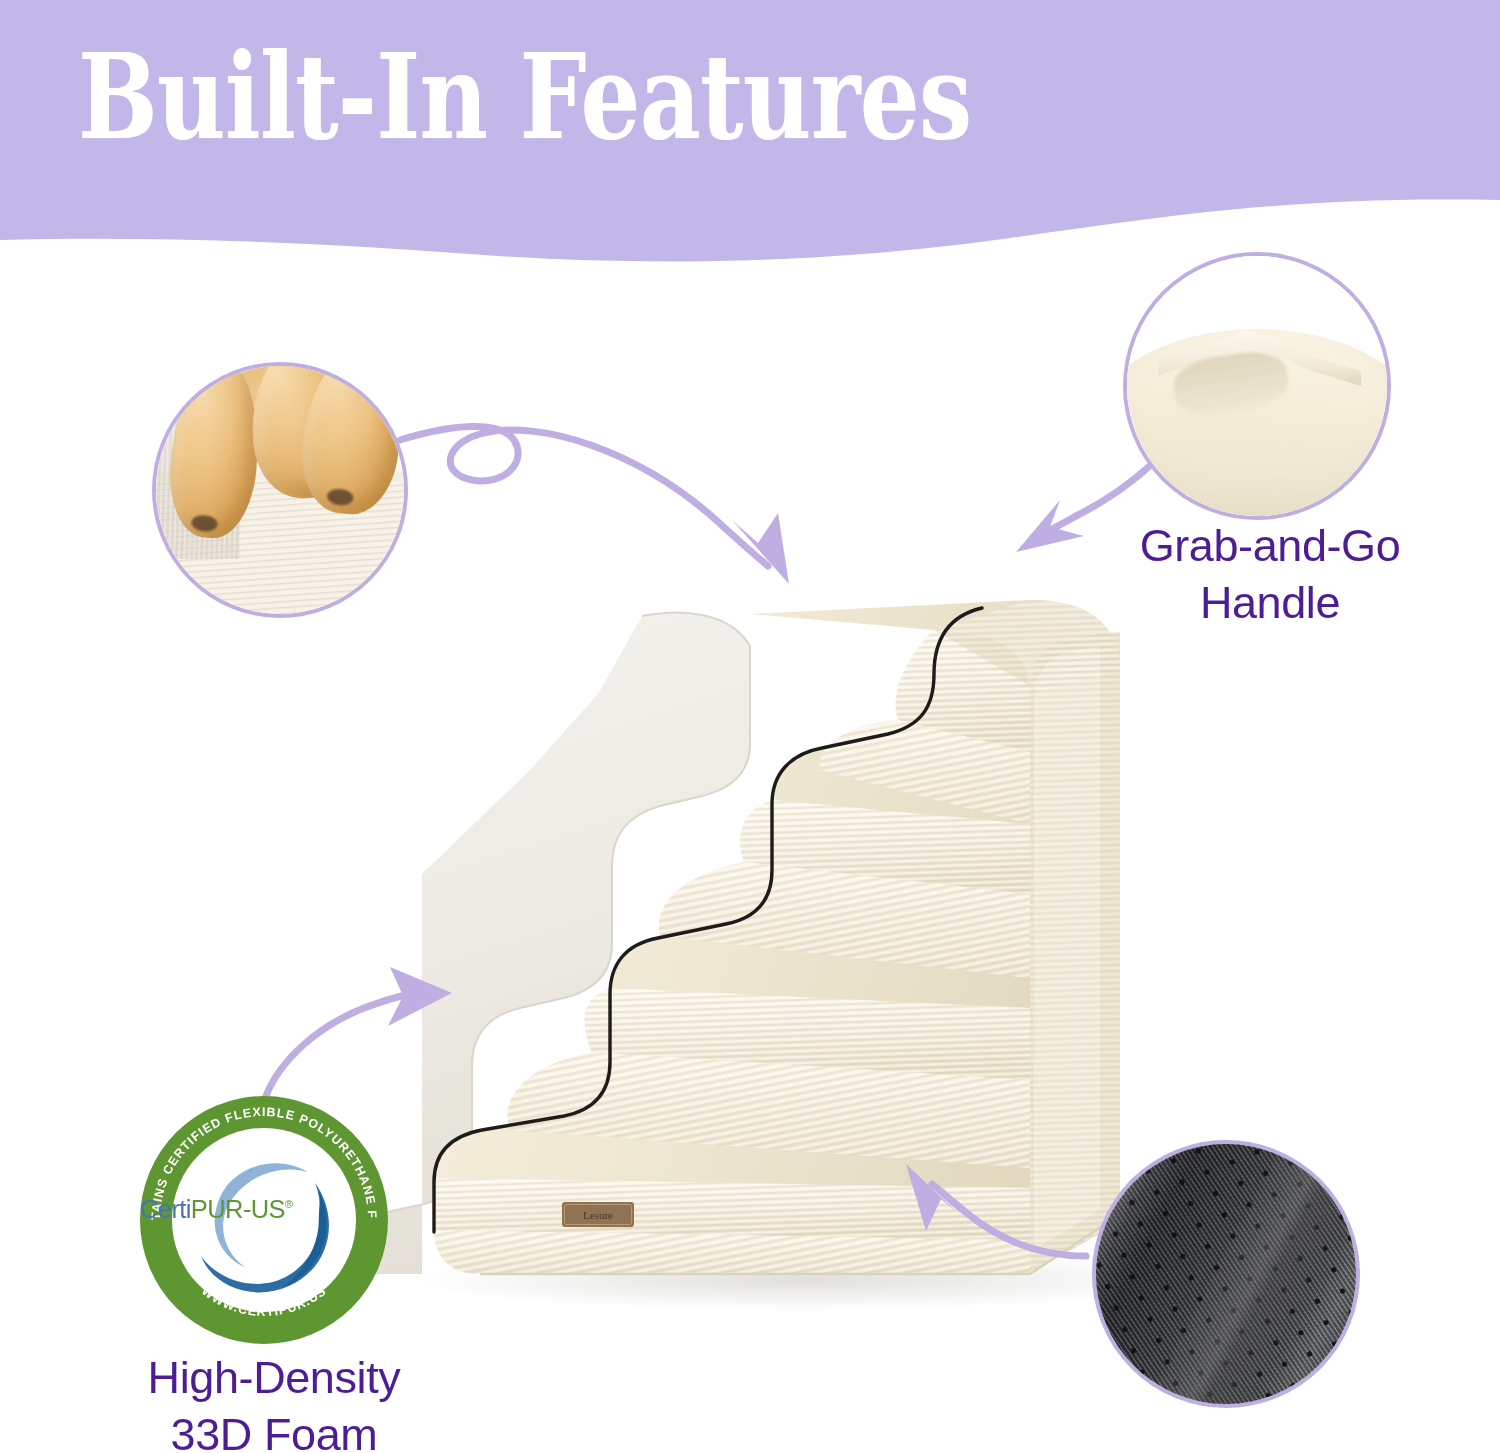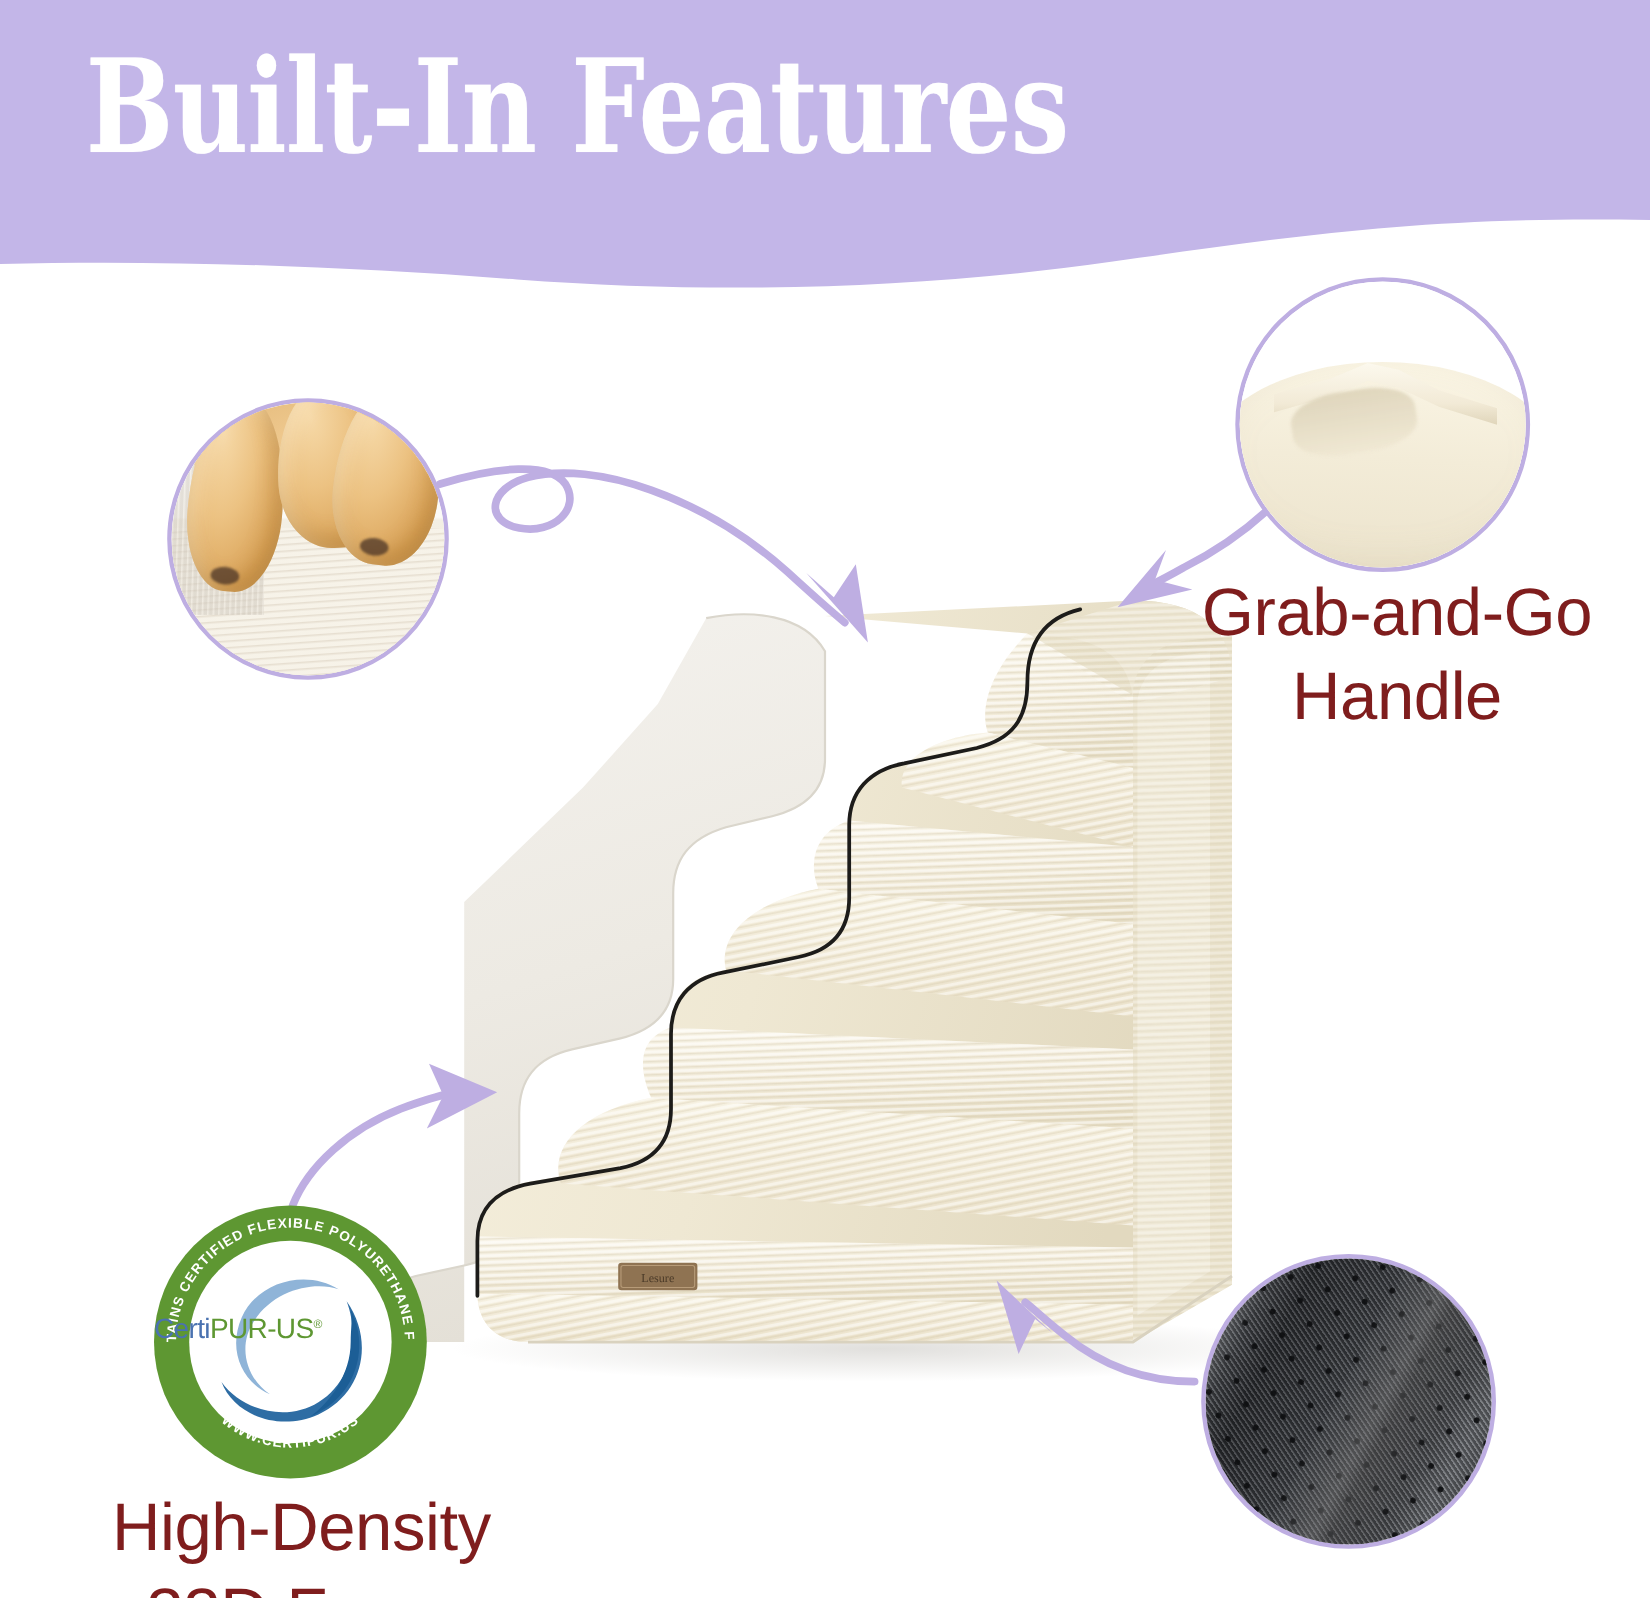--- a/index.html
+++ b/index.html
@@ -139,36 +139,36 @@
     text-align:left;white-space:nowrap;
     font-family:"Liberation Sans", sans-serif;
     font-weight:400;font-size:25.5px;letter-spacing:-.6px;
     transform:translateY(-50%);
   }
   .badge-word .b1{color:#4A72B0;}
   .badge-word .b2{color:#5E9732;}
   .badge-word .reg{font-size:11px;vertical-align:super;color:#5E9732;}
 
   
-  #product{position:absolute;left:330px;top:520px;width:870px;height:740px;}
+  #product{position:absolute;left:330px;top:574px;width:870px;height:740px;}
   #product svg{width:100%;height:100%;display:block;}
 
   
   .arrow-layer{position:absolute;inset:0;pointer-events:none;}
   .arrow-layer svg{width:100%;height:100%;overflow:visible;}
   .arrow-path{fill:none;stroke:#BEAEE2;stroke-width:7;stroke-linecap:round;}
   .arrow-head{fill:#BEAEE2;}
 
   
   .caption{
     position:absolute;
-    color:#7f1d1d;
+    color:#4c1d95;
     font-family:"Liberation Sans", sans-serif;
     font-weight:400;
-    font-size:61px;
+    font-size:45px;
     line-height:1.26;
     letter-spacing:-.4px;
     text-align:center;
     white-space:pre-line;
   }
   #cap-corduroy{left:20px;top:630px;width:530px;}
   #cap-handle  {left:1050px;top:518px;width:440px;}
   #cap-foam    {left:44px;top:1350px;width:460px;}
   #cap-nonslip {left:975px;top:1388px;width:490px;}
 </style>

